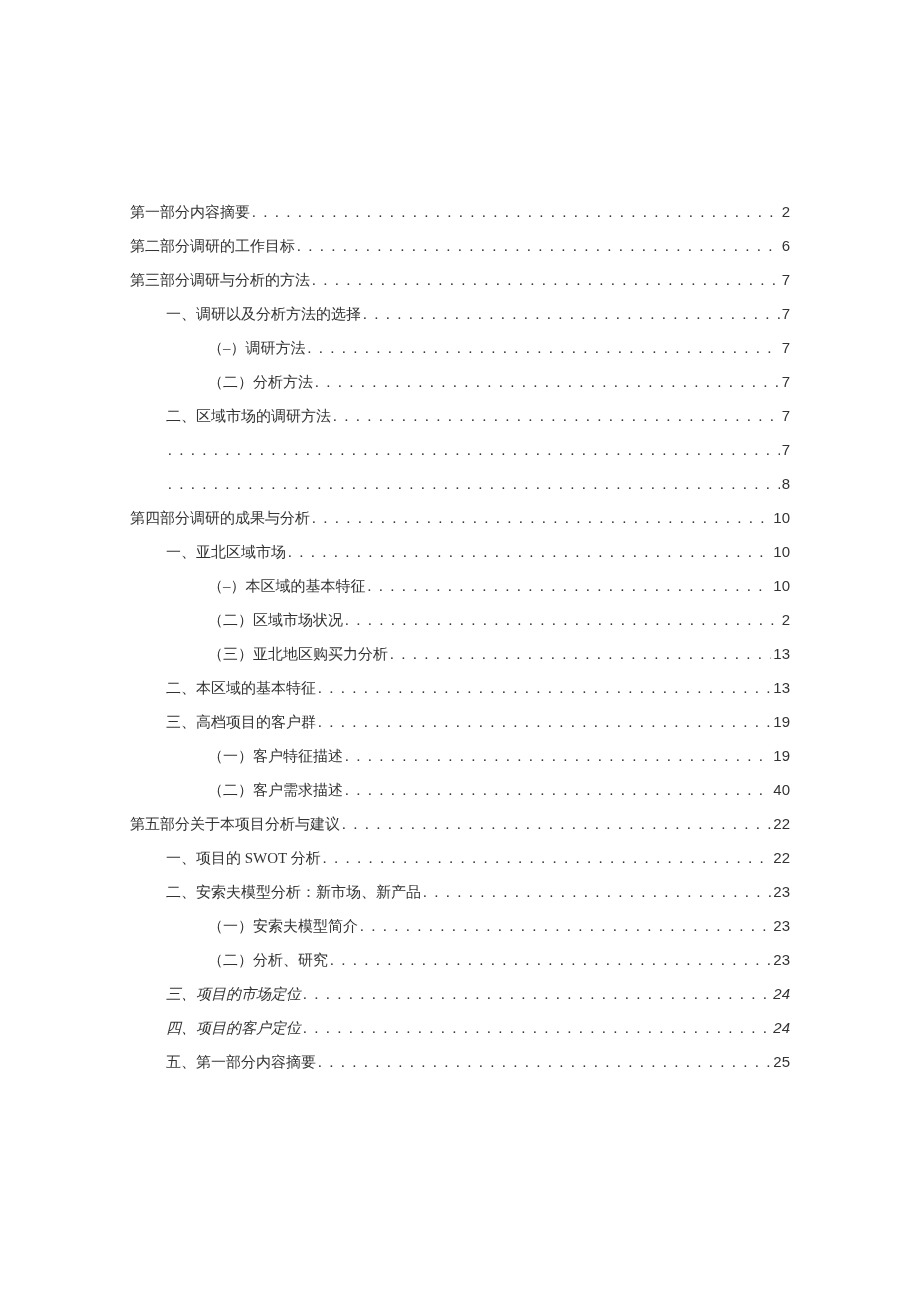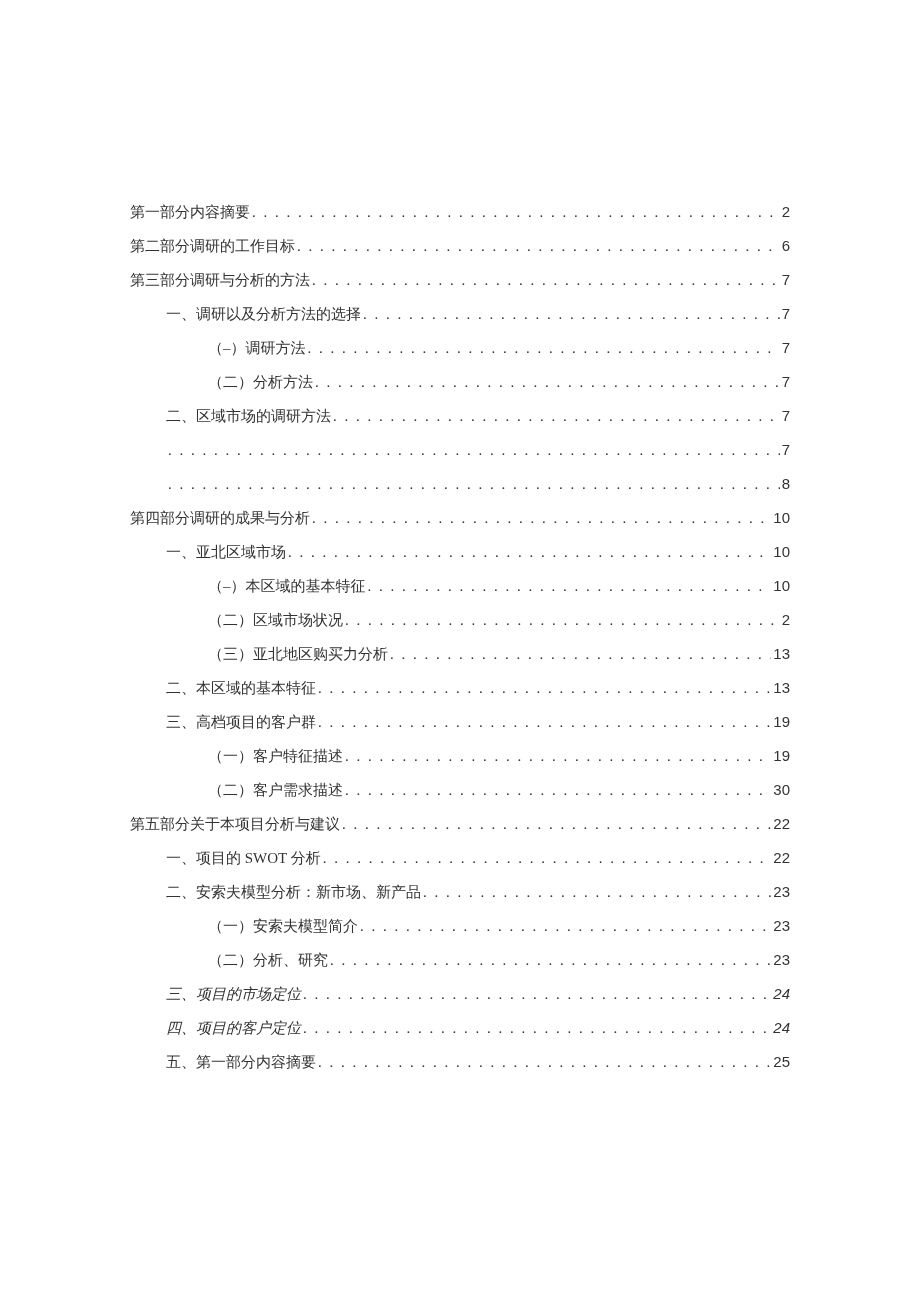--- a/index.html
+++ b/index.html
@@ -120,21 +120,21 @@
       <span class="toc-page">19</span>
     </div>
     <div class="toc-row indent-2">
       <span class="toc-label">（一）客户特征描述</span>
       <span class="toc-dots"></span>
       <span class="toc-page">19</span>
     </div>
     <div class="toc-row indent-2">
       <span class="toc-label">（二）客户需求描述</span>
       <span class="toc-dots"></span>
-      <span class="toc-page">30</span>
+      <span class="toc-page">40</span>
     </div>
     <div class="toc-row indent-0">
       <span class="toc-label">第五部分关于本项目分析与建议</span>
       <span class="toc-dots"></span>
       <span class="toc-page">22</span>
     </div>
     <div class="toc-row indent-1">
       <span class="toc-label">一、项目的 SWOT 分析</span>
       <span class="toc-dots"></span>
       <span class="toc-page">22</span>

